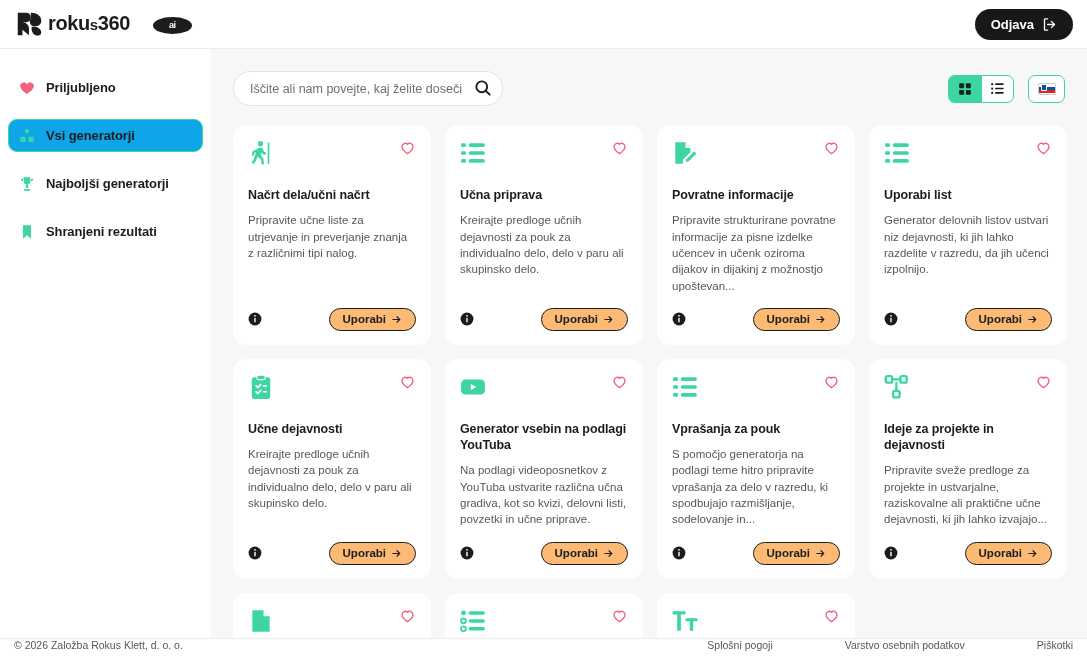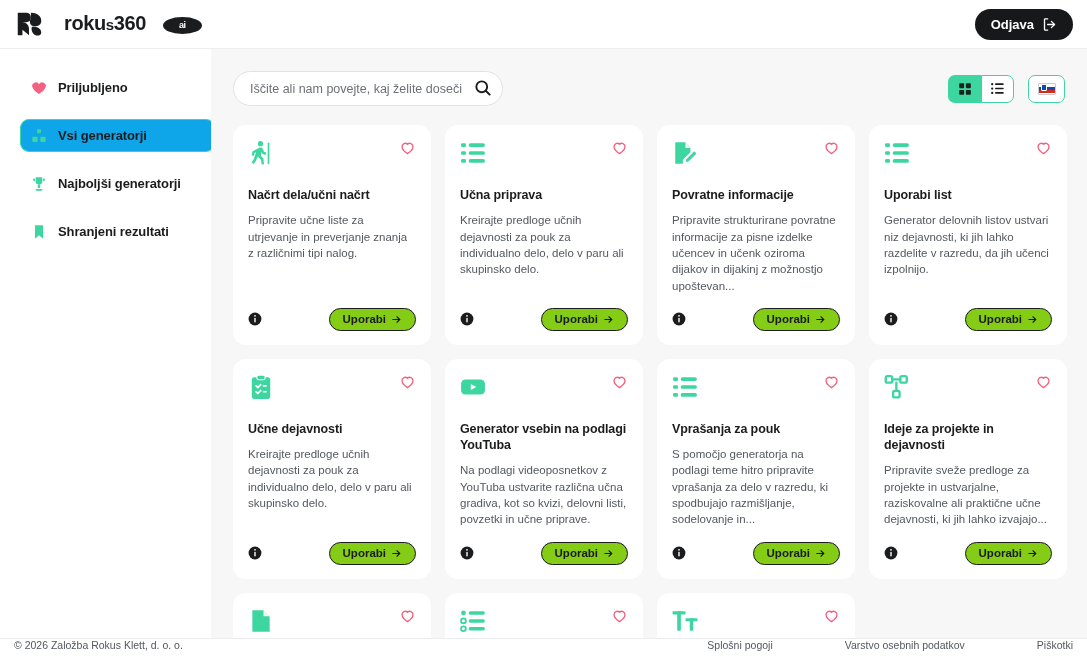--- a/index.html
+++ b/index.html
@@ -13,46 +13,46 @@
   body { position: relative; }
 
   
   .header {
     position: absolute; top: 0; left: 0; width: 1087px; height: 49px;
     background: #fff;
     border-bottom: 1px solid #ebedef;
     display: flex; align-items: center; justify-content: space-between;
     padding: 0 14px 0 14px;
   }
-  .brand { display: flex; align-items: center; gap: 20px; }
+  .brand { display: flex; align-items: center; gap: 4px; }
   .brand-mark { width: 30px; height: 30px; flex: 0 0 auto; }
   .brand-text {
     font-size: 20px; font-weight: bold; letter-spacing: -0.4px;
     color: #1b1c1e; display: flex; align-items: baseline;
   }
   .brand-text .sub { font-size: 15px; }
   .ai-badge {
     width: 39px; height: 17px; border-radius: 50%;
     background: #1b1c1e; color: #fff;
     font-size: 9px; font-weight: bold;
     display: inline-flex; align-items: center; justify-content: center;
-    margin-left: 17px; position: relative; top: -2px;
+    margin-left: 23px; position: relative; top: -2px;
   }
   .logout-btn {
     display: flex; align-items: center; gap: 8px;
     background: #17181a; color: #fff;
     border: none; border-radius: 19px;
     height: 31px; padding: 0 16px;
     font-size: 13px; font-weight: bold; cursor: pointer;
     font-family: "Liberation Sans", sans-serif;
   }
 
   
   .sidebar {
-    position: absolute; top: 49px; left: 12px; width: 211px; height: 589px;
+    position: absolute; top: 49px; left: 0; width: 211px; height: 589px;
     background: #fff; padding-top: 22px;
   }
   .side-item {
     display: flex; align-items: center; gap: 11px;
     height: 33px; margin: 0 8px 15px 8px;
     padding: 0 10px; border-radius: 9px;
     font-size: 13px; color: #1b1c1e; cursor: pointer;
     border: 1px solid transparent;
   }
   .side-item .label { font-weight: bold; letter-spacing: -0.1px; }
@@ -137,21 +137,21 @@
     font-size: 11.5px; color: #53585f; line-height: 1.42;
     margin-top: 9px;
   }
   .card-foot {
     margin-top: auto; padding-top: 14px;
     display: flex; align-items: center; justify-content: space-between;
   }
   .info-ico { width: 14px; height: 14px; display: block; cursor: pointer; }
   .use-btn {
     border: 1px solid #1b1c1e; border-radius: 14px;
-    background: #84cc16; color: #1b1c1e;
+    background: #fdba74; color: #1b1c1e;
     height: 23px; padding: 0 13px;
     font-size: 11.5px; font-weight: bold; cursor: pointer;
     display: inline-flex; align-items: center; gap: 5px;
     font-family: "Liberation Sans", sans-serif;
   }
 
   
   .footer {
     position: absolute; bottom: 0; left: 0; width: 1087px; height: 24px;
     background: #fff; border-top: 1px solid #ebedef;

